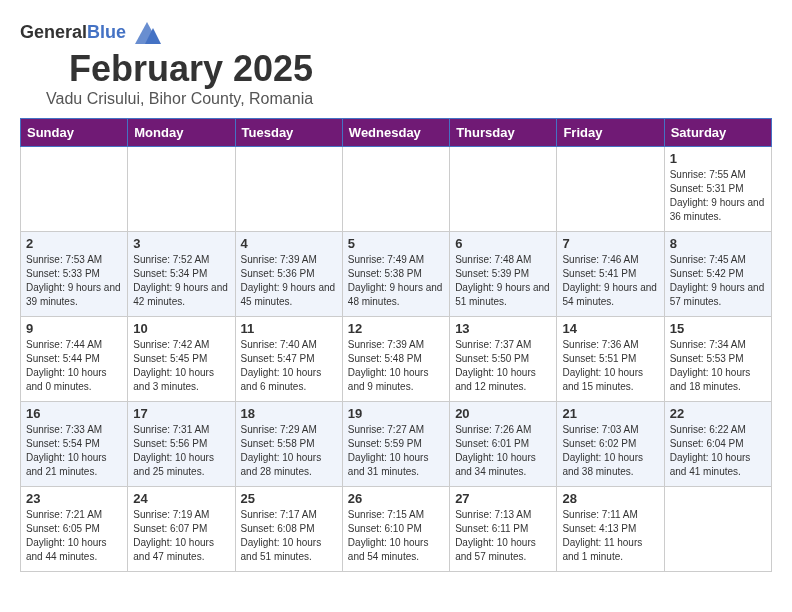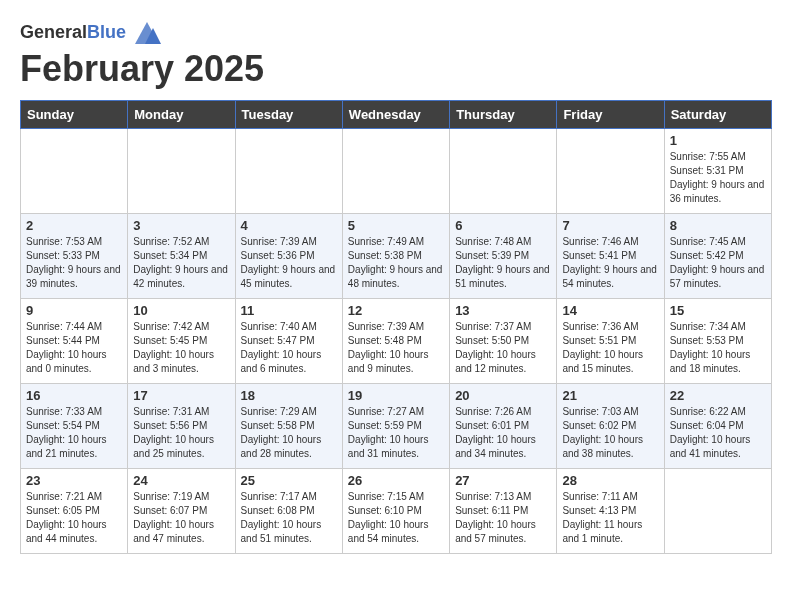--- a/index.html
+++ b/index.html
@@ -16,20 +16,21 @@
       align-items: flex-start;
       margin-bottom: 10px;
       flex-direction: column;
     }
     .logo {
       display: flex;
       align-items: center;
     }
     .title-area {
       text-align: right;
+      margin-left: 26px;
     }
     .calendar-title {
       font-size: 36px;
       font-weight: bold;
       color: #333;
     }
     .calendar-subtitle {
       font-size: 16px;
       color: #555;
     }
@@ -70,38 +71,39 @@
     .empty-cell {
       background: #f9f9f9;
     }
     tr:nth-child(even) td {
       background-color: #f0f4fb;
     }
     tr:nth-child(odd) td {
       background-color: #fff;
     }
     .calendar thead tr th {
-      background-color: #404040;
+      background-color: #701a75;
     }
   </style>
 </head>
 <body>
 
 <div class="header-area">
   <div class="logo">
     <div>
       <span style="font-size:18px;font-weight:bold;color:#333;">General</span><span style="font-size:18px;font-weight:bold;color:#4472C4;">Blue</span>
       <svg width="28" height="28" viewBox="0 0 28 28" style="vertical-align:middle;margin-left:2px;">
         <polygon points="14,2 26,24 2,24" fill="#4472C4" opacity="0.8"></polygon>
         <polygon points="20,8 28,24 12,24" fill="#4472C4"></polygon>
       </svg>
     </div>
   </div>
   <div class="title-area">
     <div class="calendar-title">February 2025</div>
+    <div class="calendar-subtitle">Vadu Crisului, Bihor County, Romania</div>
   </div>
 </div>
 
 <table class="calendar">
   <thead>
     <tr>
       <th>Sunday</th>
       <th>Monday</th>
       <th>Tuesday</th>
       <th>Wednesday</th>

